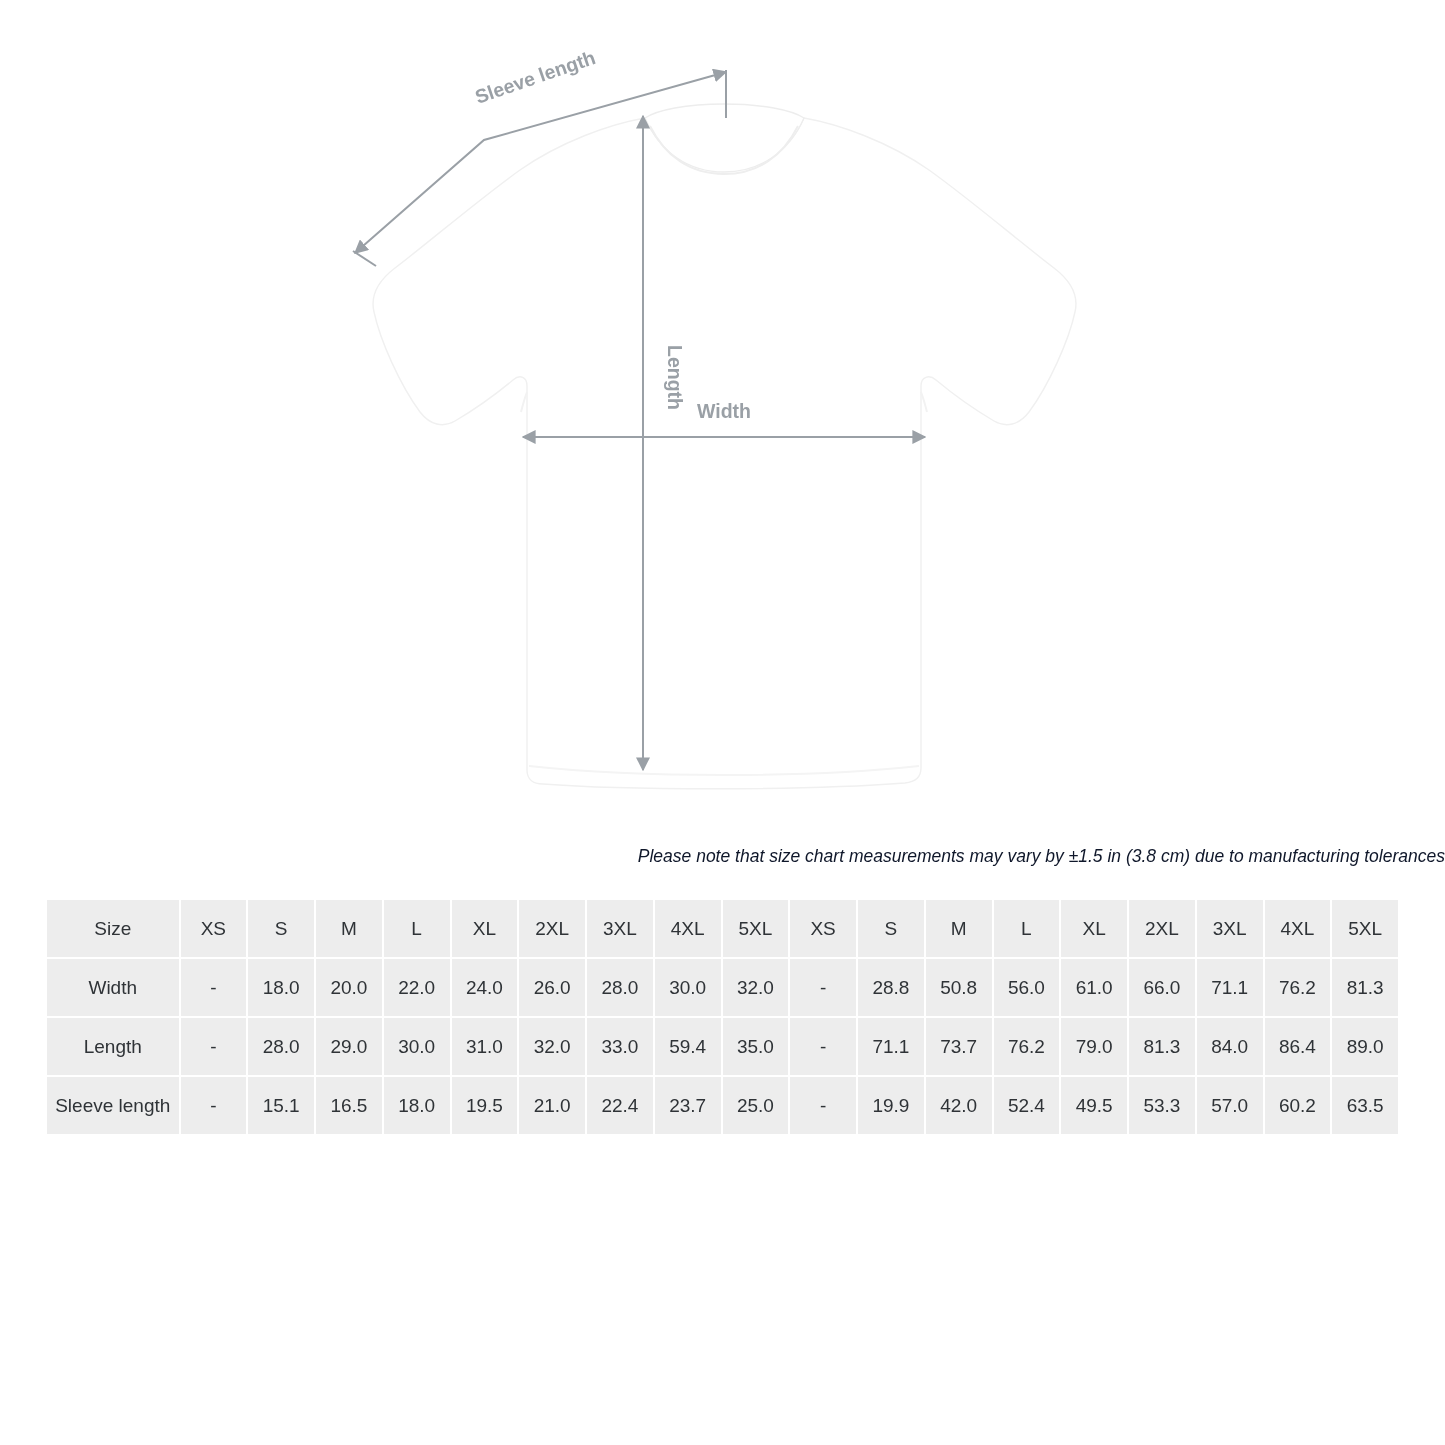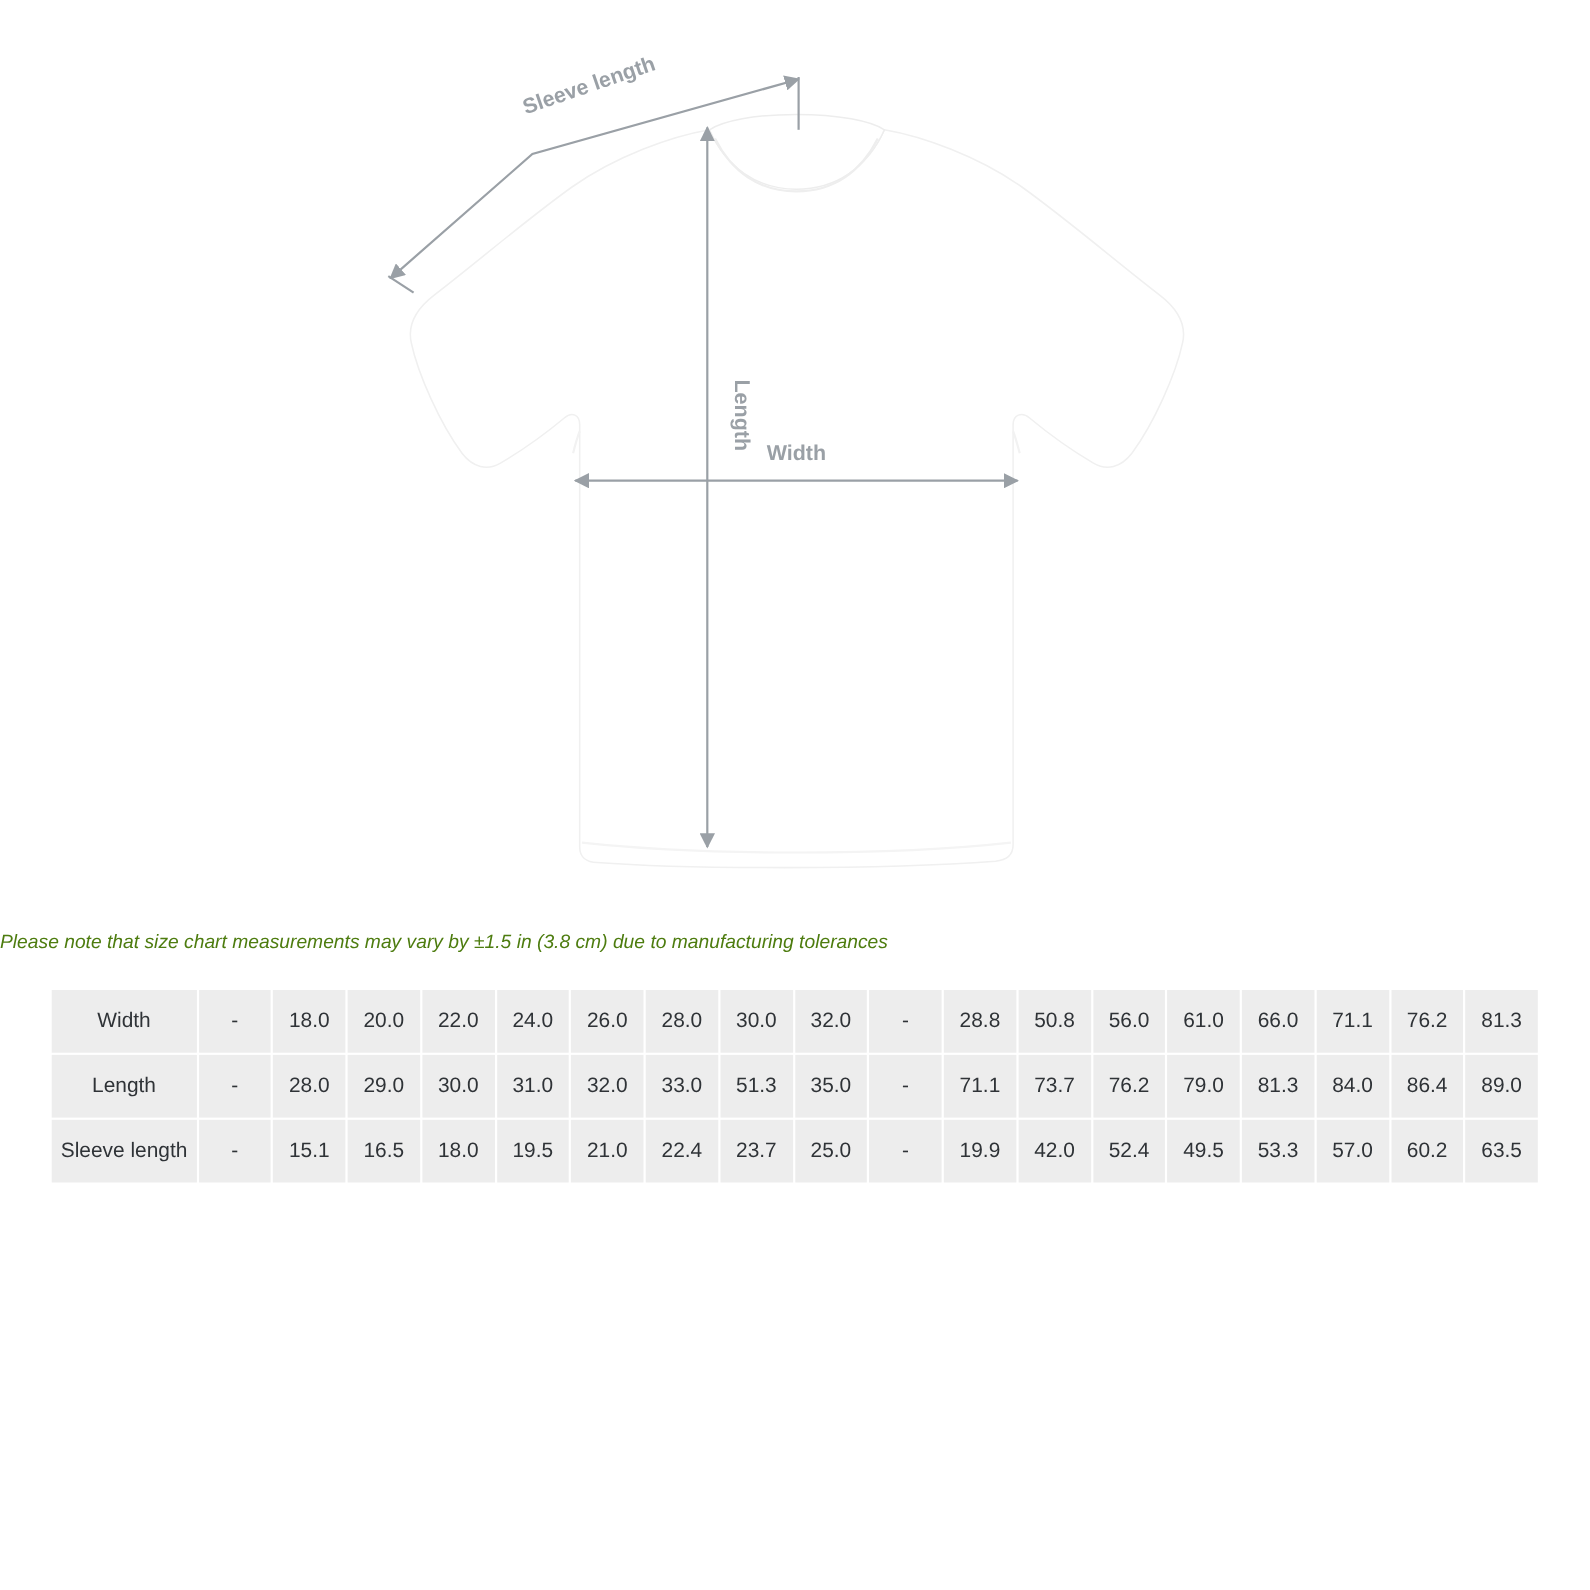--- a/index.html
+++ b/index.html
@@ -33,24 +33,24 @@
   
   .chart-title {
     text-align: center;
     font-size: 29px;
     font-weight: bold;
     color: #2f3337;
     margin-top: 6px;
     letter-spacing: 0.2px;
   }
   .chart-note {
-    text-align: left;
+    text-align: right;
     font-size: 17.5px;
     font-style: italic;
-    color: #4d7c0f;
+    color: #0f172a;
     margin-top: 16px;
   }
 
   
   .table-wrap {
     margin: 31px 45px 0 45px;
     width: 1355px;
   }
   table.size-table {
     border-collapse: separate;
@@ -196,20 +196,41 @@
           <col class="col-val">
         <col class="col-val">
           <col class="col-val">
           <col class="col-val">
           <col class="col-val">
           <col class="col-val">
       </colgroup>
       <tbody>
 
 
+        <tr>
+          <td class="size-head">Size</td>
+          <td class="size-head">XS</td>
+          <td class="size-head">S</td>
+          <td class="size-head">M</td>
+          <td class="size-head">L</td>
+          <td class="size-head">XL</td>
+          <td class="size-head">2XL</td>
+          <td class="size-head">3XL</td>
+          <td class="size-head">4XL</td>
+          <td class="size-head">5XL</td>
+          <td class="size-head">XS</td>
+          <td class="size-head">S</td>
+          <td class="size-head">M</td>
+          <td class="size-head">L</td>
+          <td class="size-head">XL</td>
+          <td class="size-head">2XL</td>
+          <td class="size-head">3XL</td>
+          <td class="size-head">4XL</td>
+          <td class="size-head">5XL</td>
+        </tr>
 
         <tr>
           <td class="row-label">Width</td>
           <td>-</td>
           <td>18.0</td>
           <td>20.0</td>
           <td>22.0</td>
           <td>24.0</td>
           <td>26.0</td>
           <td>28.0</td>
@@ -228,21 +249,21 @@
 
         <tr>
           <td class="row-label">Length</td>
           <td>-</td>
           <td>28.0</td>
           <td>29.0</td>
           <td>30.0</td>
           <td>31.0</td>
           <td>32.0</td>
           <td>33.0</td>
-          <td>51.3</td>
+          <td>59.4</td>
           <td>35.0</td>
           <td>-</td>
           <td>71.1</td>
           <td>73.7</td>
           <td>76.2</td>
           <td>79.0</td>
           <td>81.3</td>
           <td>84.0</td>
           <td>86.4</td>
           <td>89.0</td>

